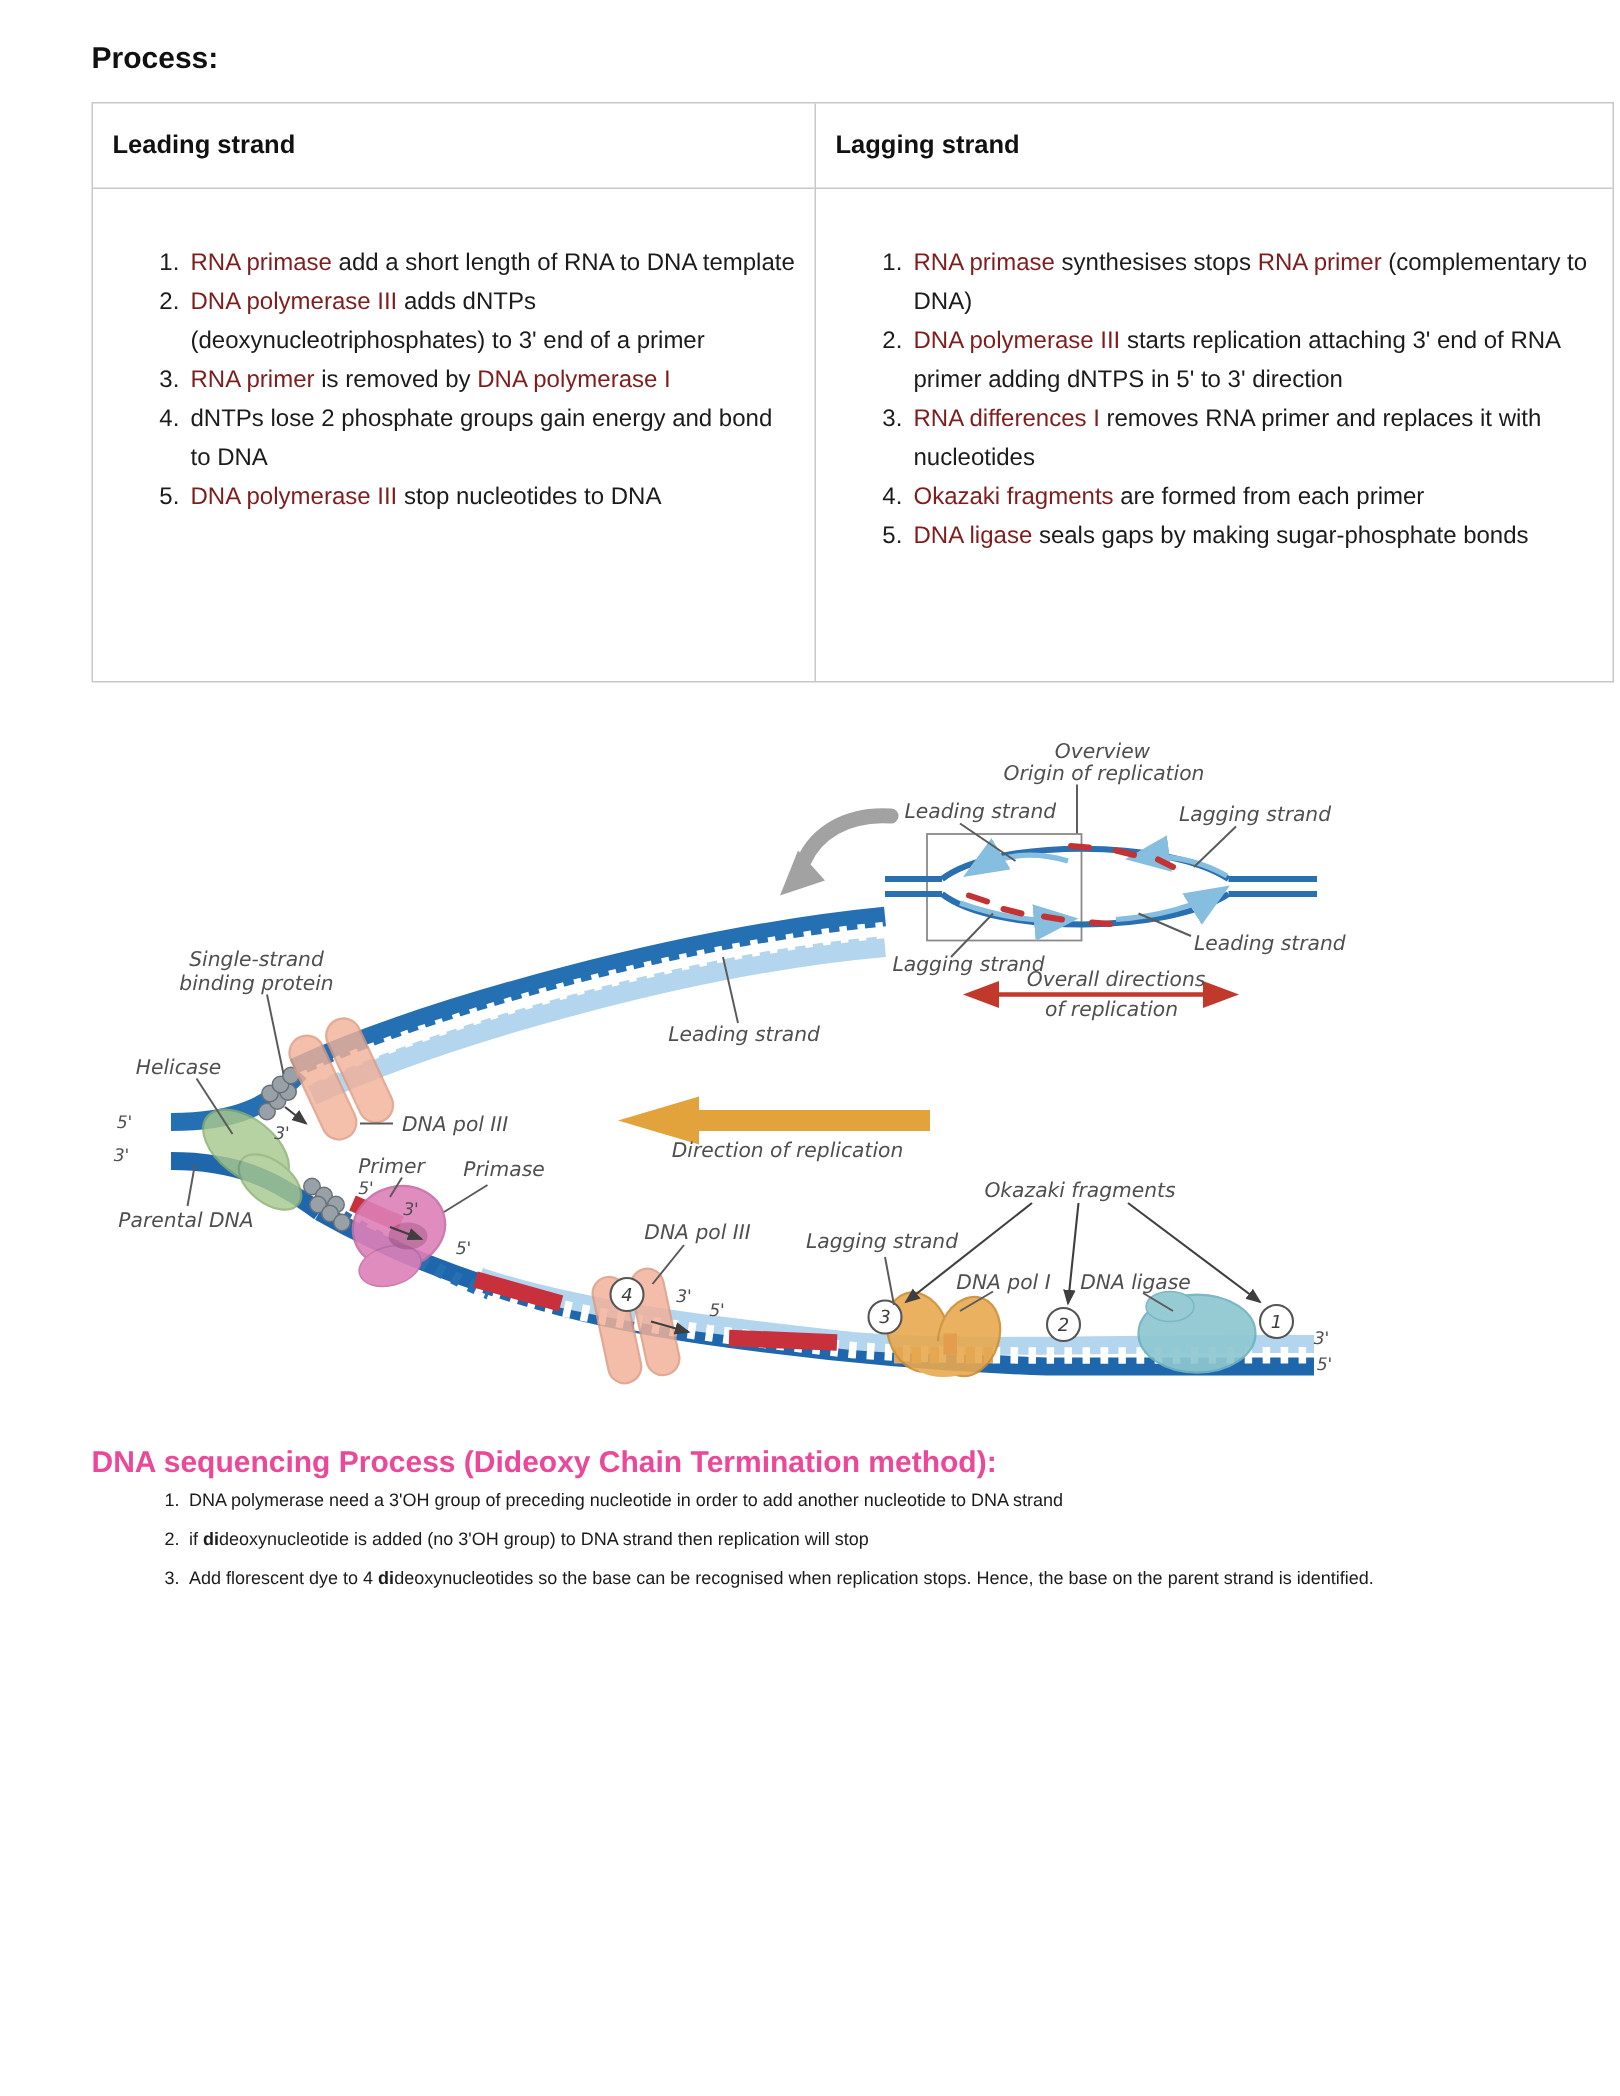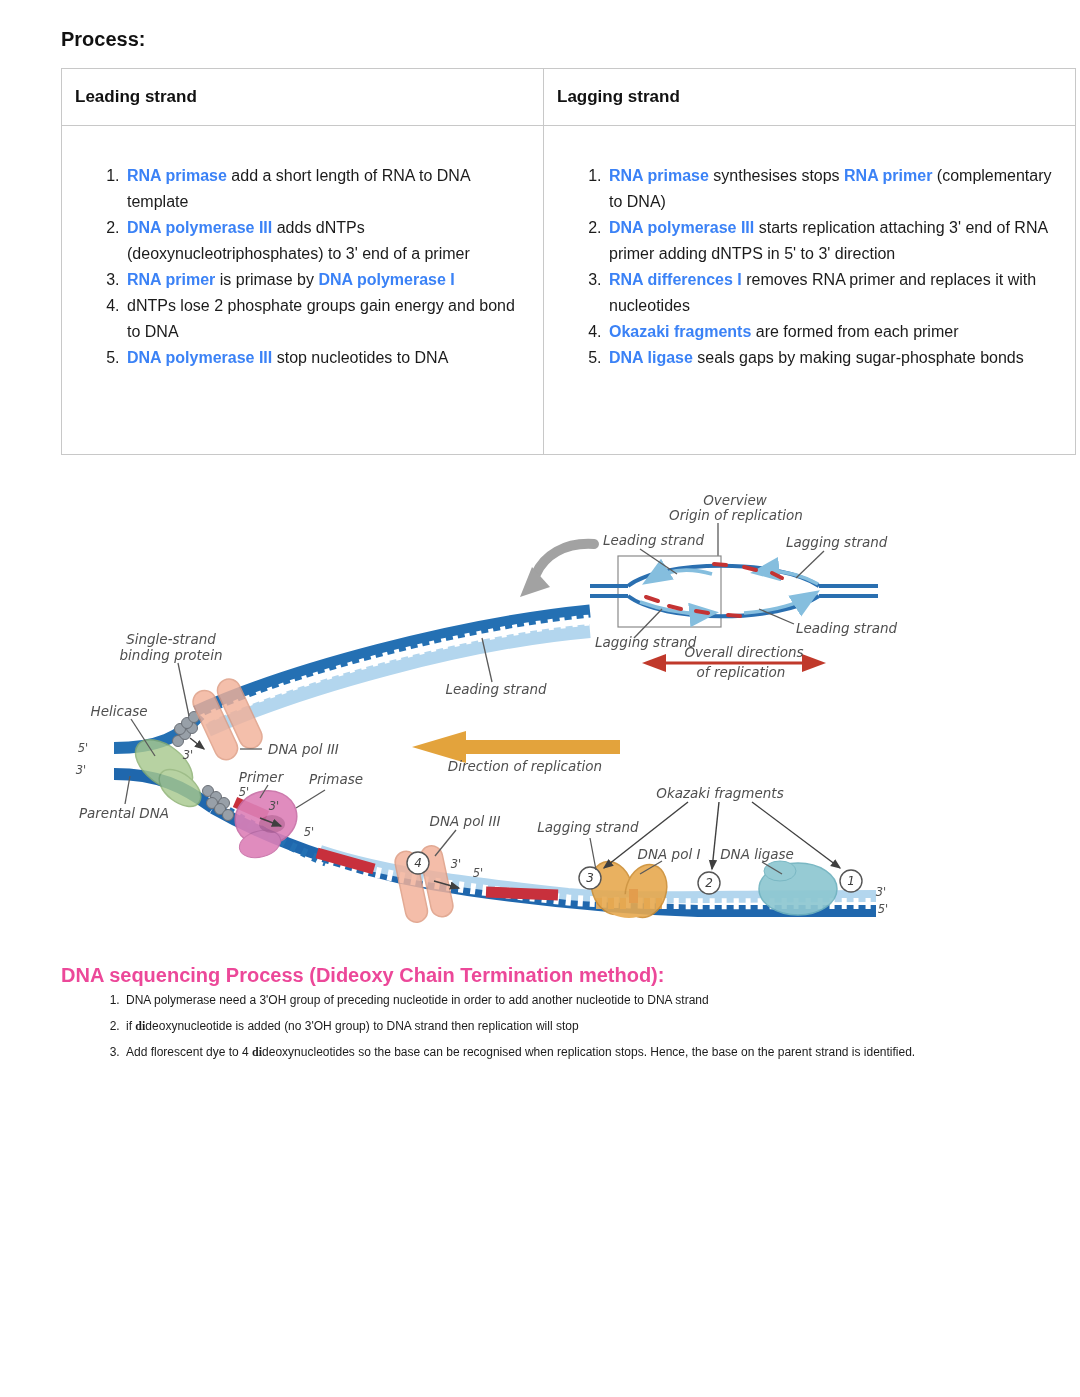--- a/index.html
+++ b/index.html
@@ -9,22 +9,22 @@
   
   .proc-table{position:absolute;left:33px;top:68px;width:1015px;height:387px;
               display:flex;border:1px solid #c8c8c8;box-sizing:border-box;background:#fff;}
   .col{display:flex;flex-direction:column;box-sizing:border-box;}
   .col-left{width:481px;flex:none;}
   .col-right{flex:1;border-left:1px solid #c8c8c8;}
   .th{height:57px;box-sizing:border-box;border-bottom:1px solid #c8c8c8;display:flex;
       align-items:center;padding:0 13px;font-weight:700;font-size:17px;color:#111;}
   ol.cell{margin:0;padding:37px 12px 0 62px;font-size:16px;line-height:26px;}
   ol.cell li{padding-left:3px;}
-  .kw{color:#3b82f6;font-weight:700;}
-  .bd{font-weight:700;font-family:Liberation Serif, serif;}
+  .kw{color:#7f1d1d;font-weight:400;}
+  .bd{font-weight:700;}
   
   .seq{position:absolute;left:33px;top:964px;width:1014px;}
   .seq h2{margin:0;font-size:20px;font-weight:700;color:#ec4899;}
   .seq ul{margin:20px 0 0 0;padding-left:62px;font-size:16px;line-height:26px;list-style:disc;}
   .seq ol{margin:0;padding-left:62px;font-size:12px;line-height:26px;}
   .seq li{padding-left:3px;}
   
   svg.diagram{position:absolute;left:0;top:460px;}
   .hand{font-family:"DejaVu Sans",sans-serif;font-style:italic;font-size:13.5px;fill:#4f4f4f;}
   .hand-s{font-family:"DejaVu Sans",sans-serif;font-style:italic;font-size:11.5px;fill:#4f4f4f;}
@@ -38,21 +38,21 @@
 <div class="page">
 
   <h1 class="t1">Process:</h1>
 
   <div class="proc-table">
     <div class="col col-left">
       <div class="th">Leading strand</div>
       <ol class="cell">
           <li><span class="kw">RNA primase</span><span> add a short length of RNA to DNA template</span></li>
           <li><span class="kw">DNA polymerase III</span><span> adds dNTPs (deoxynucleotriphosphates) to 3' end of a primer</span></li>
-          <li><span class="kw">RNA primer</span><span> is primase by </span><span class="kw">DNA polymerase I</span></li>
+          <li><span class="kw">RNA primer</span><span> is removed by </span><span class="kw">DNA polymerase I</span></li>
           <li><span>dNTPs lose 2 phosphate groups gain energy and bond to DNA</span></li>
           <li><span class="kw">DNA polymerase III</span><span> stop nucleotides to DNA</span></li>
         </ol>
     </div>
     <div class="col col-right">
       <div class="th">Lagging strand</div>
       <ol class="cell">
           <li><span class="kw">RNA primase</span><span> synthesises stops </span><span class="kw">RNA primer</span><span> (complementary to DNA)</span></li>
           <li><span class="kw">DNA polymerase III</span><span> starts replication attaching 3' end of RNA primer adding dNTPS in 5' to 3' direction</span></li>
           <li><span class="kw">RNA differences I</span><span> removes RNA primer and replaces it with nucleotides</span></li>

